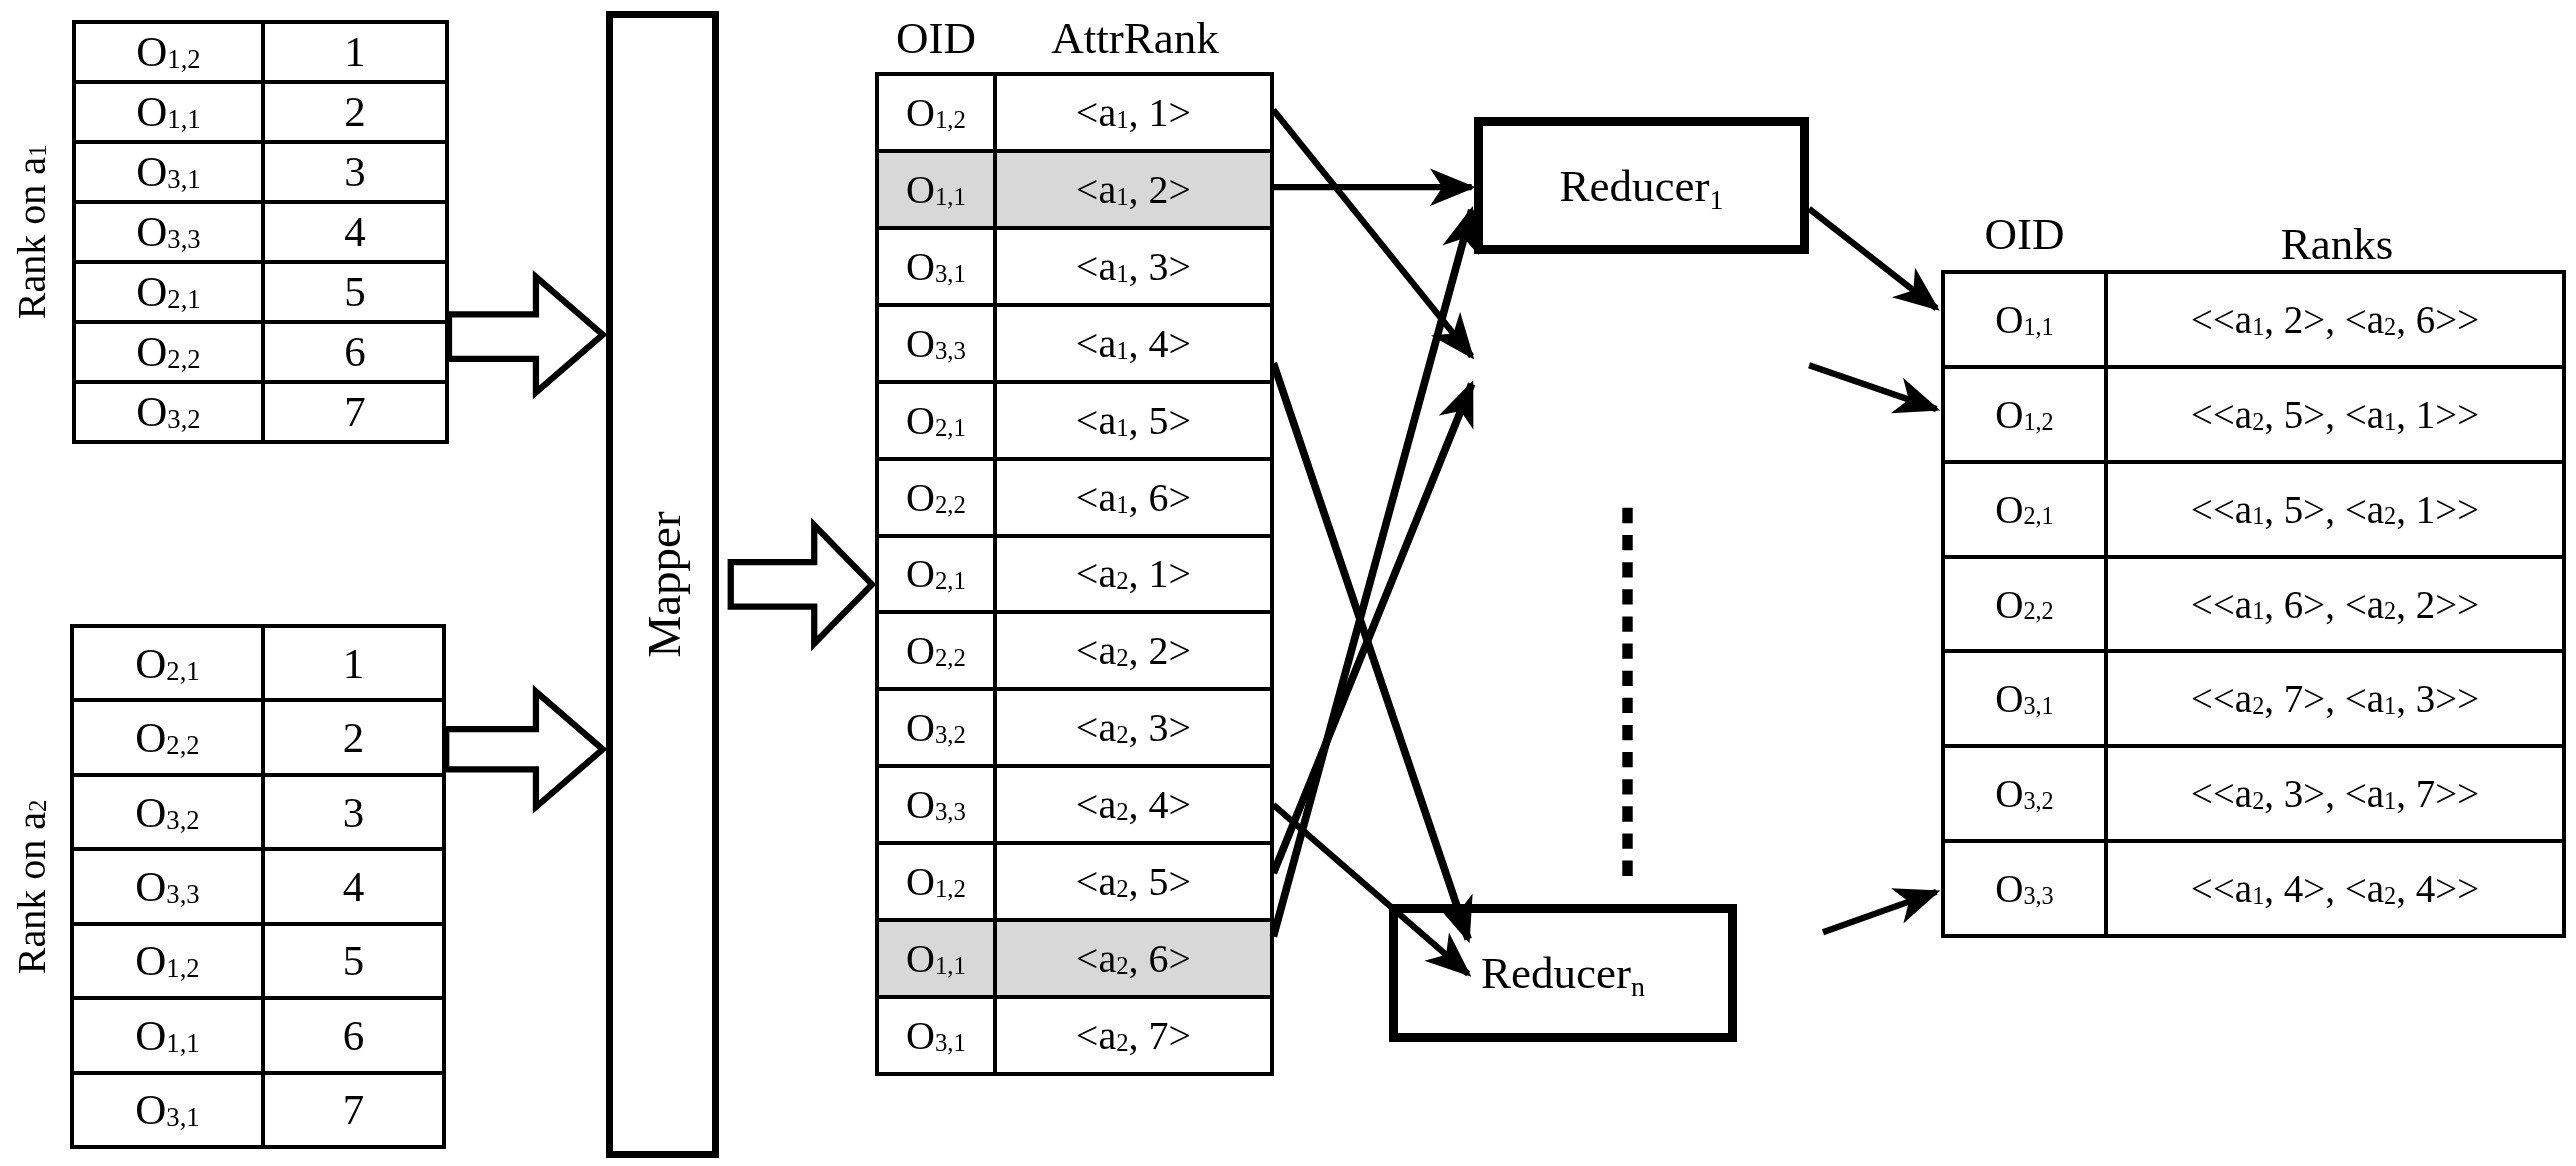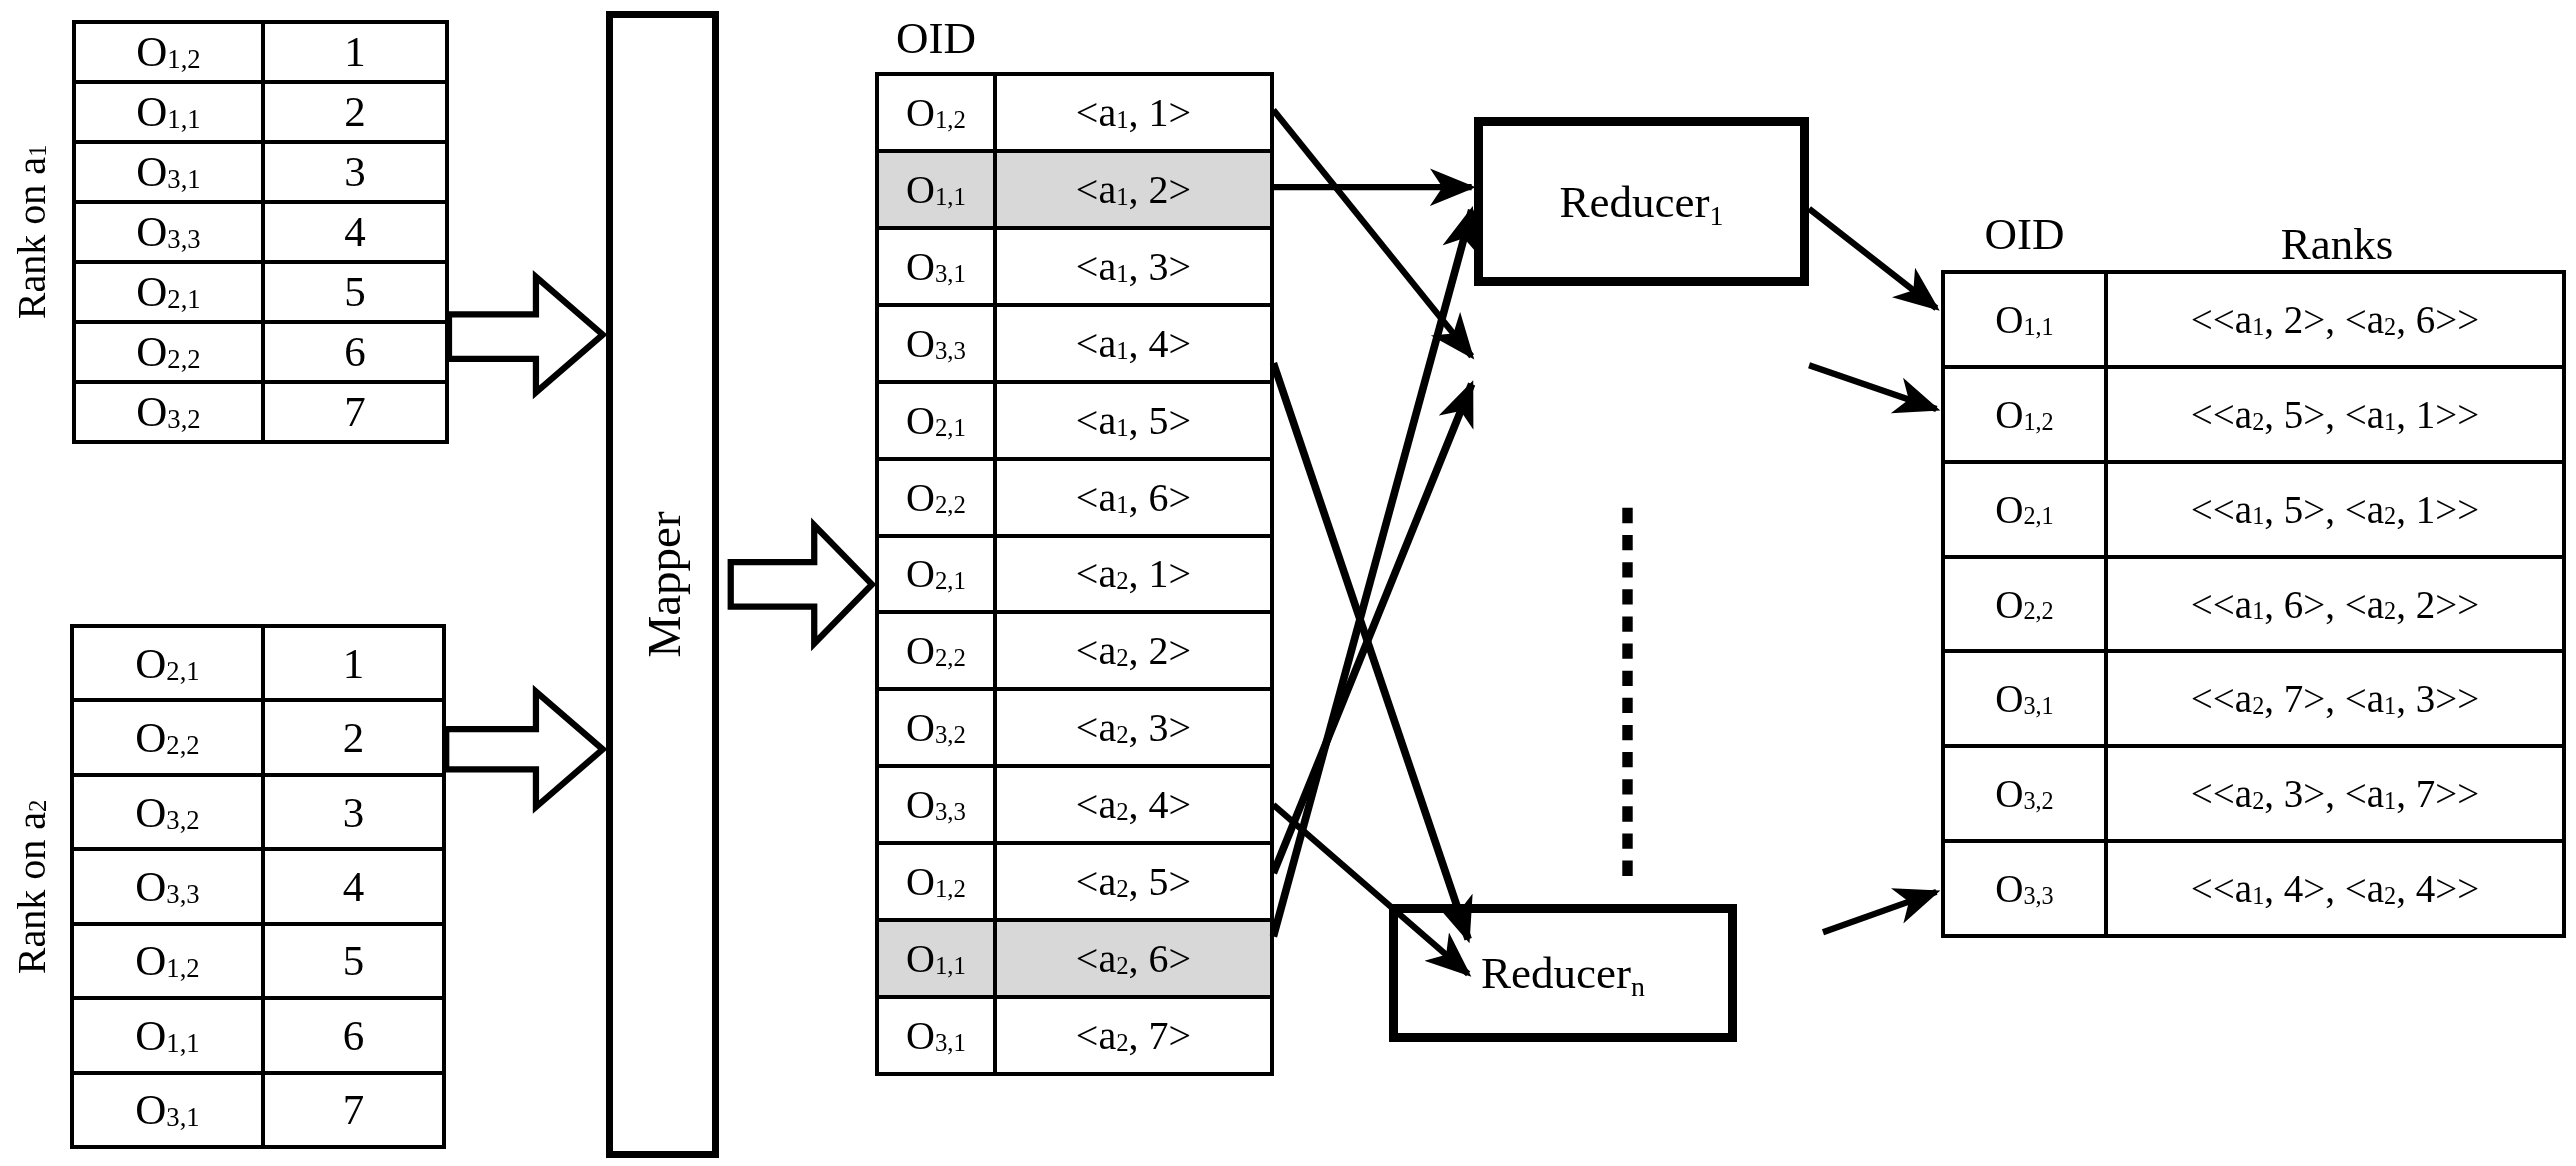--- a/index.html
+++ b/index.html
@@ -40,21 +40,21 @@
   .vlabel{position:absolute;display:flex;align-items:center;justify-content:center;
           font-size:40px;white-space:nowrap;transform:rotate(-90deg);}
   #lab1{left:-150px;top:204px;width:362px;height:56px;}
   #lab2{left:-150px;top:859px;width:362px;height:56px;}
   #mapper-label{left:468px;top:553px;width:390px;height:63px;font-size:47px;}
 
   
   .box{position:absolute;border:9px solid #000;background:#fff;display:flex;align-items:center;
        justify-content:center;box-sizing:border-box;font-size:45px;white-space:nowrap;}
   #mapper{left:606px;top:11px;width:113px;height:1147px;border-width:7px;}
-  #red1{left:1474px;top:117px;width:335px;height:169px;}
+  #red1{left:1474px;top:117px;width:335px;height:137px;}
   #red2{left:1474px;top:306px;width:335px;height:132px;}
   #redn{left:1389px;top:904px;width:348px;height:138px;}
 
   svg.overlay{position:absolute;left:0;top:0;width:2576px;height:1166px;pointer-events:none;}
 </style>
 </head>
 <body>
 
 <div class="canvas">
 
@@ -168,20 +168,21 @@
           <span class="sub">3,1</span>
         </div>
         <div class="cell c2">7</div>
       </div>
   </div>
 
   <div class="box" id="mapper"></div>
   <div class="vlabel" id="mapper-label">Mapper</div>
 
   <div class="hdr" id="hdr-mid-oid">OID</div>
+  <div class="hdr" id="hdr-mid-attr">AttrRank</div>
 
   <div class="tbl" id="mid">
     <div class="row">
         <div class="cell c1">
           <span>O</span>
           <span class="sub">1,2</span>
         </div>
         <div class="cell c2">
           <span>&lt;a</span>
           <span class="sub">1</span>

